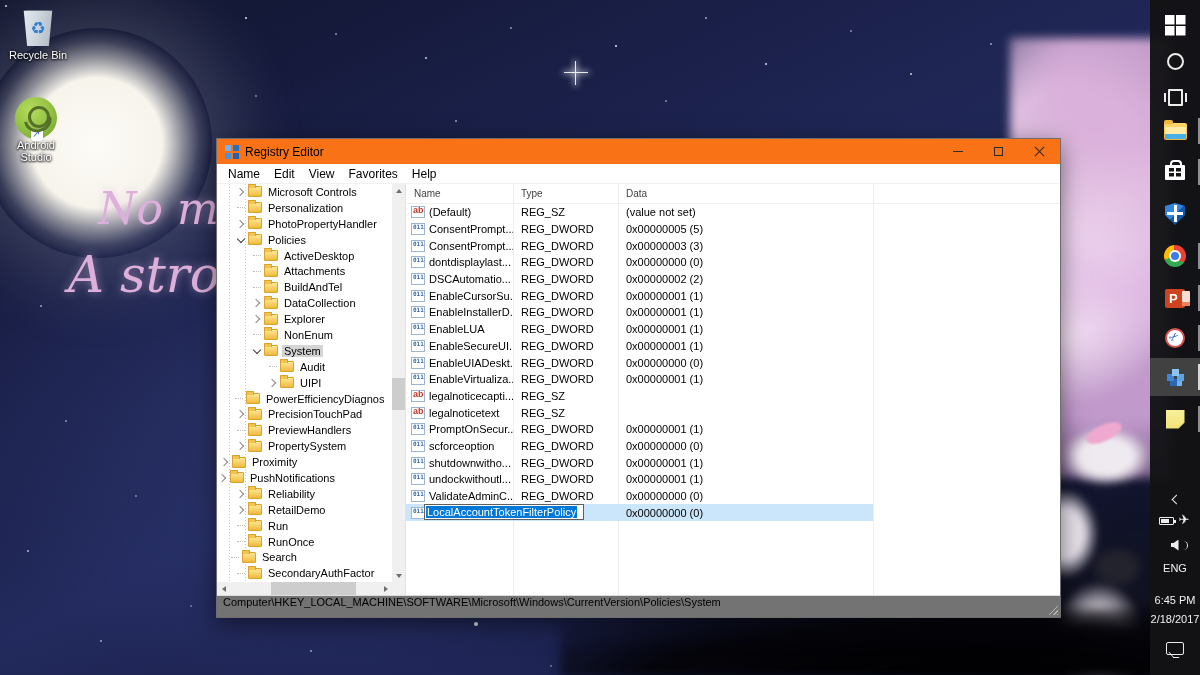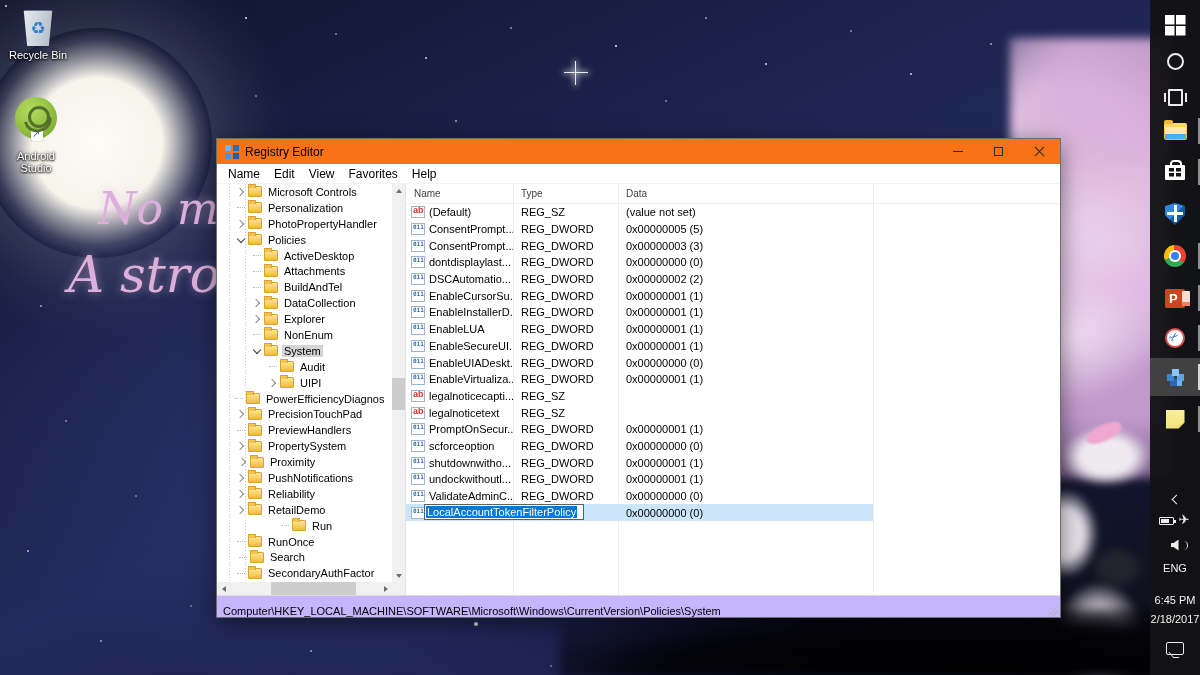--- a/index.html
+++ b/index.html
@@ -148,21 +148,21 @@
   .cell-data { width:255px; flex:0 0 auto; padding-left:8px; white-space:nowrap; }
   .vicon { width:14px; height:12px; flex:0 0 auto; margin-right:4px; border:1px solid #9db5d0; background:#fff;
     font-weight:bold; overflow:hidden; position:relative; }
   .vicon.sz::after { content:"ab"; position:absolute; left:1px; top:-2px; font-size:9px; color:#c03a2b; letter-spacing:0; }
   .vicon.dword { color:#3a6ea5; font-size:6px; line-height:5px; letter-spacing:0; padding-left:1px; font-family:"DejaVu Sans Mono", monospace; }
   .edit-box { position:absolute; left:18px; top:0; width:160px; height:16px; background:#fff; border:1px solid #5f5f5f;
     display:flex; align-items:center; padding-left:1px; z-index:2; }
   .edit-box .seltext { background:#0078d7; color:#fff; font-size:11px; padding:0 1px; white-space:nowrap; }
 
   
-  .statusbar { flex:0 0 22px; background:#c4b5fd; border-top:1px solid #dcdcdc; display:flex; align-items:flex-end;
+  .statusbar { flex:0 0 22px; background:#737373; border-top:1px solid #dcdcdc; display:flex; align-items:flex-start;
     padding-left:6px; font-size:11px; position:relative; }
   .resize-grip { position:absolute; right:2px; bottom:2px; width:10px; height:10px;
     background:
       linear-gradient(135deg, transparent 0 50%, #b5b5b5 50% 58%, transparent 58% 72%, #b5b5b5 72% 80%, transparent 80% 93%, #b5b5b5 93% 100%); }
 
   
   .taskbar { position:absolute; right:0; top:0; width:50px; height:675px; background:rgba(19,19,21,.97); z-index:10; }
   .tb-slot { position:absolute; left:0; width:50px; height:38px; display:flex; align-items:center; justify-content:center; }
   .tb-slot.running::after { content:""; position:absolute; right:0; top:6px; width:2px; height:26px; background:#8f8f8f; }
   .tb-slot.active { background:#414141; }
@@ -243,21 +243,21 @@
   <div class="script-text script-2">A stro</div>
 
   <div class="desk-icon" style="left:0px; top:6px;">
     <div class="bin-glyph"></div>
     <div class="label">Recycle Bin</div>
   </div>
   <div class="desk-icon" style="left:-2px; top:97px;">
     <div class="as-glyph">
       <span class="shortcut-arrow"></span>
     </div>
-    <div class="label" style="width:60px;margin:11px auto 0;">Android Studio</div>
+    <div class="label" style="width:60px;margin:0 auto 0;">Android Studio</div>
   </div>
 </div>
 
 <div class="window">
   <div class="titlebar">
     <div class="title-icon"></div>
     <div class="title-text">Registry Editor</div>
     <div class="caption-btns">
       <div class="cap-btn">
           <span class="glyph-min"></span>
@@ -358,51 +358,51 @@
           <div class="tree-row" style="padding-left: 18px;">
             <span class="expander none"></span>
             <span class="folder"></span>
             <span class="tlabel">PreviewHandlers</span>
           </div>
           <div class="tree-row" style="padding-left: 18px;">
             <span class="expander collapsed"></span>
             <span class="folder"></span>
             <span class="tlabel">PropertySystem</span>
           </div>
-          <div class="tree-row" style="padding-left: 20px; text-align: center;">
+          <div class="tree-row" style="padding-left: 2px; text-align: center;">
             <span class="expander collapsed"></span>
             <span class="folder"></span>
             <span class="tlabel">Proximity</span>
           </div>
-          <div class="tree-row" style="padding-left: 18px;">
+          <div class="tree-row" style="">
             <span class="expander collapsed"></span>
             <span class="folder"></span>
             <span class="tlabel">PushNotifications</span>
           </div>
           <div class="tree-row" style="padding-left: 18px;">
             <span class="expander collapsed"></span>
             <span class="folder"></span>
             <span class="tlabel">Reliability</span>
           </div>
           <div class="tree-row" style="padding-left: 18px;">
             <span class="expander collapsed"></span>
             <span class="folder"></span>
             <span class="tlabel">RetailDemo</span>
           </div>
-          <div class="tree-row" style="padding-left: 18px; margin-left: 44px;">
+          <div class="tree-row" style="padding-left: 18px;">
             <span class="expander none"></span>
             <span class="folder"></span>
             <span class="tlabel">Run</span>
           </div>
           <div class="tree-row" style="padding-left: 18px;">
             <span class="expander none"></span>
             <span class="folder"></span>
             <span class="tlabel">RunOnce</span>
           </div>
-          <div class="tree-row" style="padding-left: 20px;">
+          <div class="tree-row" style="padding-left: 12px;">
             <span class="expander none"></span>
             <span class="folder"></span>
             <span class="tlabel">Search</span>
           </div>
           <div class="tree-row" style="padding-left: 18px;">
             <span class="expander none"></span>
             <span class="folder"></span>
             <span class="tlabel">SecondaryAuthFactor</span>
           </div>
         </div>

